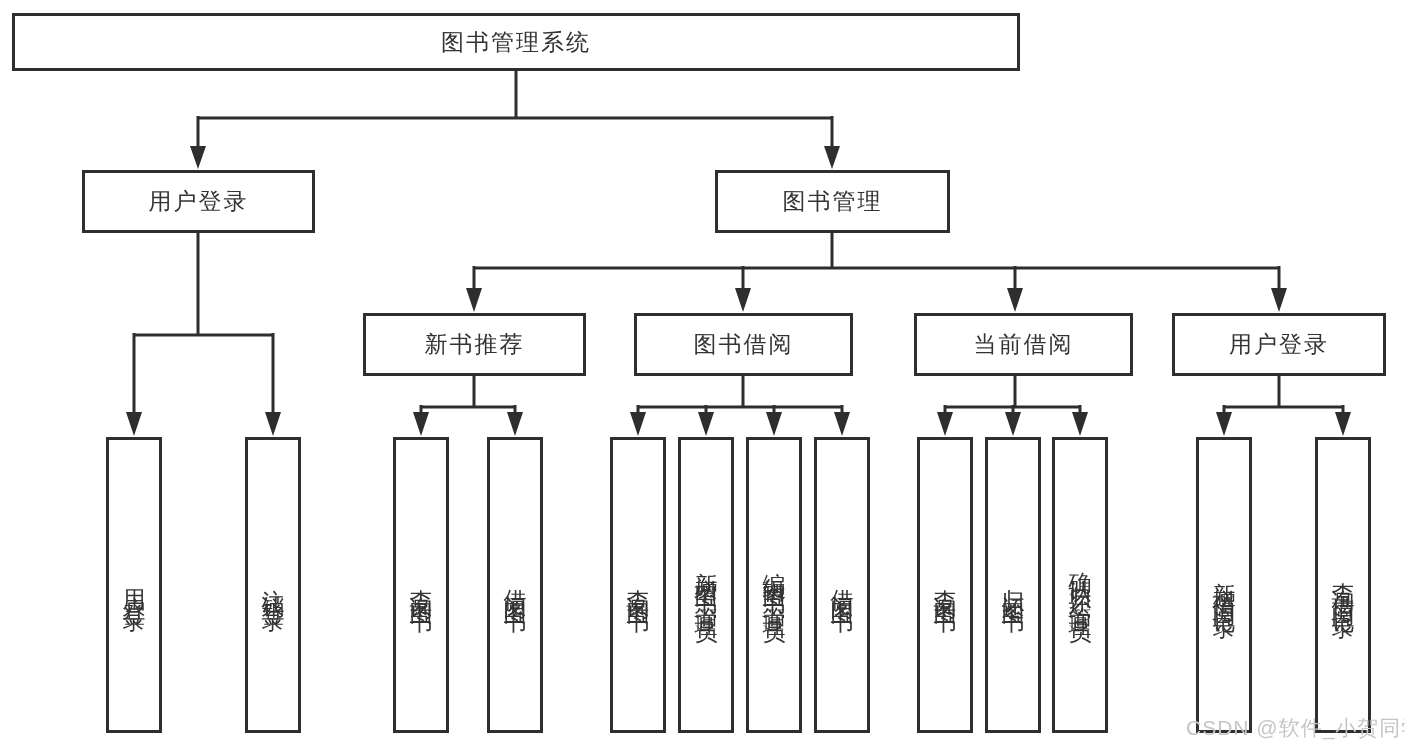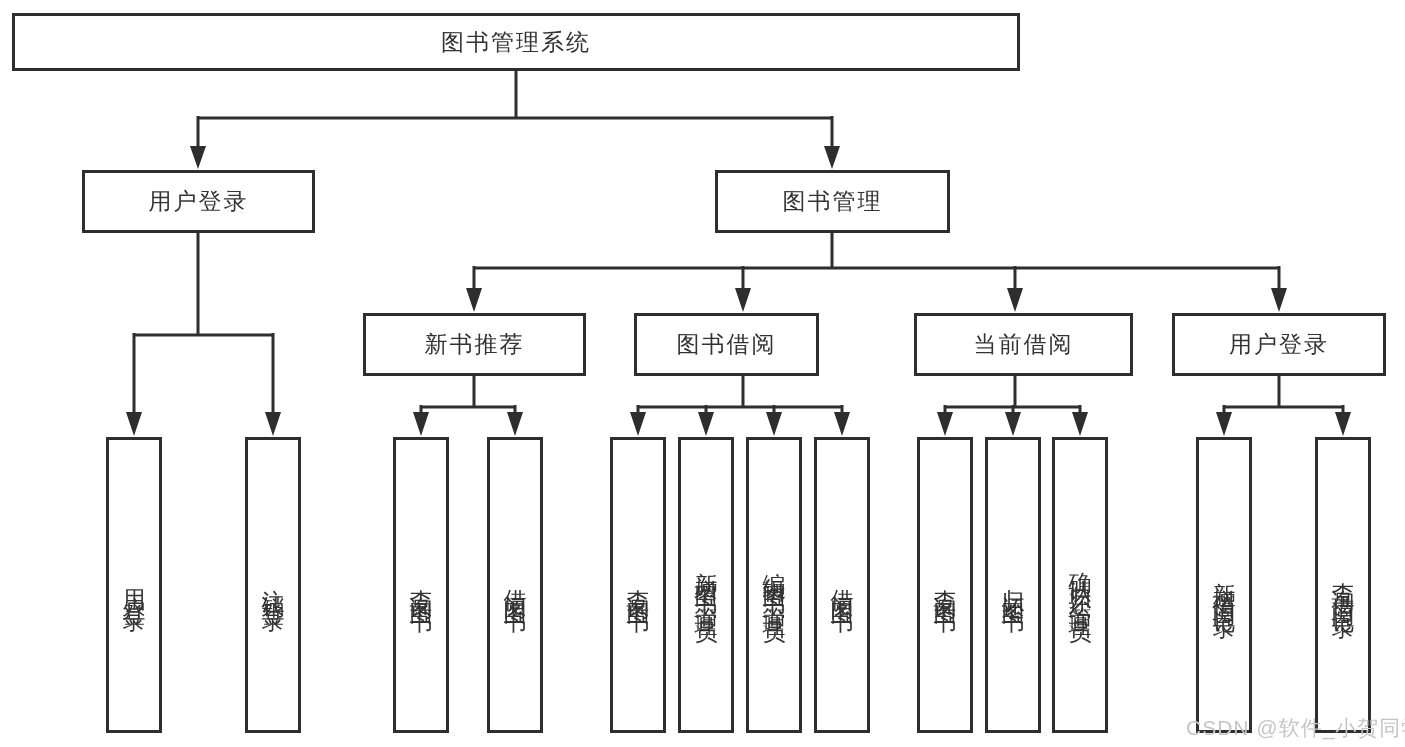--- a/index.html
+++ b/index.html
@@ -96,21 +96,21 @@
       <polygon points="1335,412 1351,412 1343,436"></polygon>
     </g>
   </svg>
 
   <div class="node hbox" style="left:12px; top:13px; width:1008px; height:58px;">图书管理系统</div>
 
   <div class="node hbox" style="left:82px; top:170px; width:233px; height:63px;">用户登录</div>
   <div class="node hbox" style="left:715px; top:170px; width:235px; height:63px;">图书管理</div>
 
   <div class="node hbox" style="left:363px; top:313px; width:223px; height:63px;">新书推荐</div>
-  <div class="node hbox" style="left:634px; top:313px; width:185px; height:63px;">图书借阅</div>
+  <div class="node hbox" style="left:634px; top:313px; width:219px; height:63px;">图书借阅</div>
   <div class="node hbox" style="left:906px; top:313px; width:219px; height:63px;margin-left:8px;">当前借阅</div>
   <div class="node hbox" style="left:1172px; top:313px; width:214px; height:63px;">用户登录</div>
 
   <div class="node vbox" style="left:106px; top:437px; width:56px; height:296px;">用户登录</div>
   <div class="node vbox" style="left:245px; top:437px; width:56px; height:296px;">注销登录</div>
 
   <div class="node vbox" style="left:393px; top:437px; width:56px; height:296px;">查询图书</div>
   <div class="node vbox" style="left:487px; top:437px; width:56px; height:296px;">借阅图书</div>
 
   <div class="node vbox" style="left:610px; top:437px; width:56px; height:296px;">查询图书</div>

